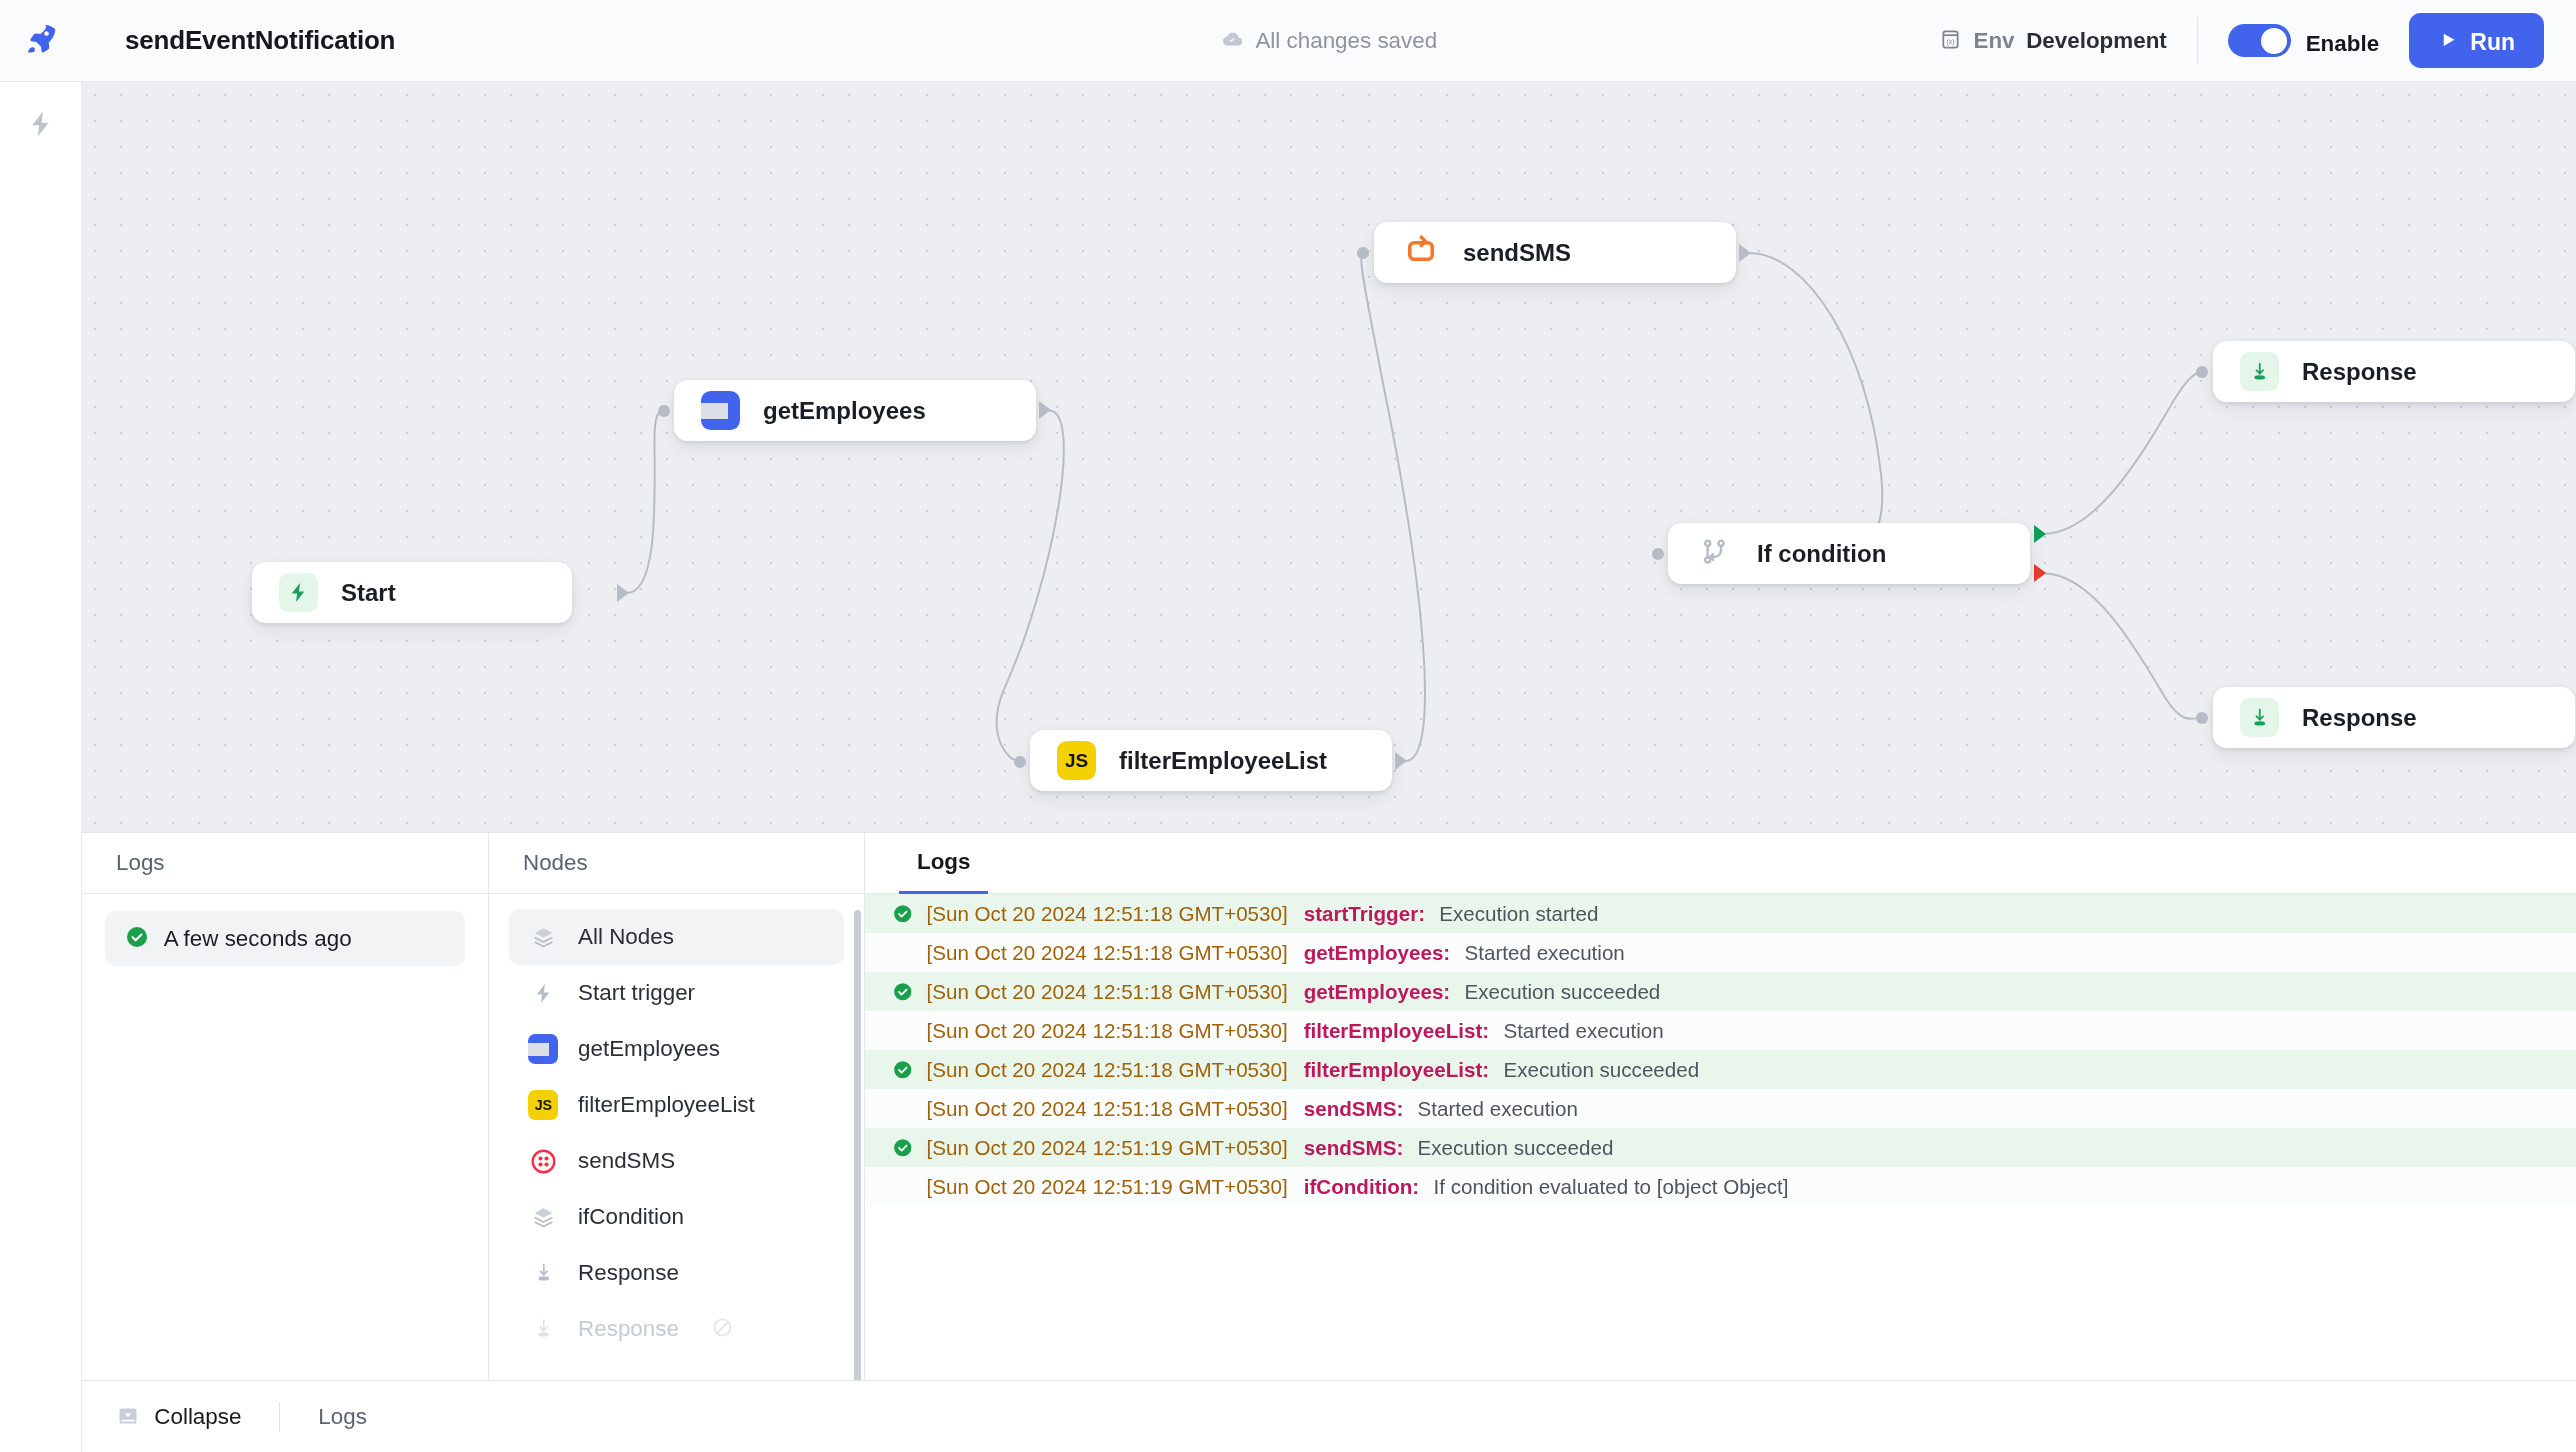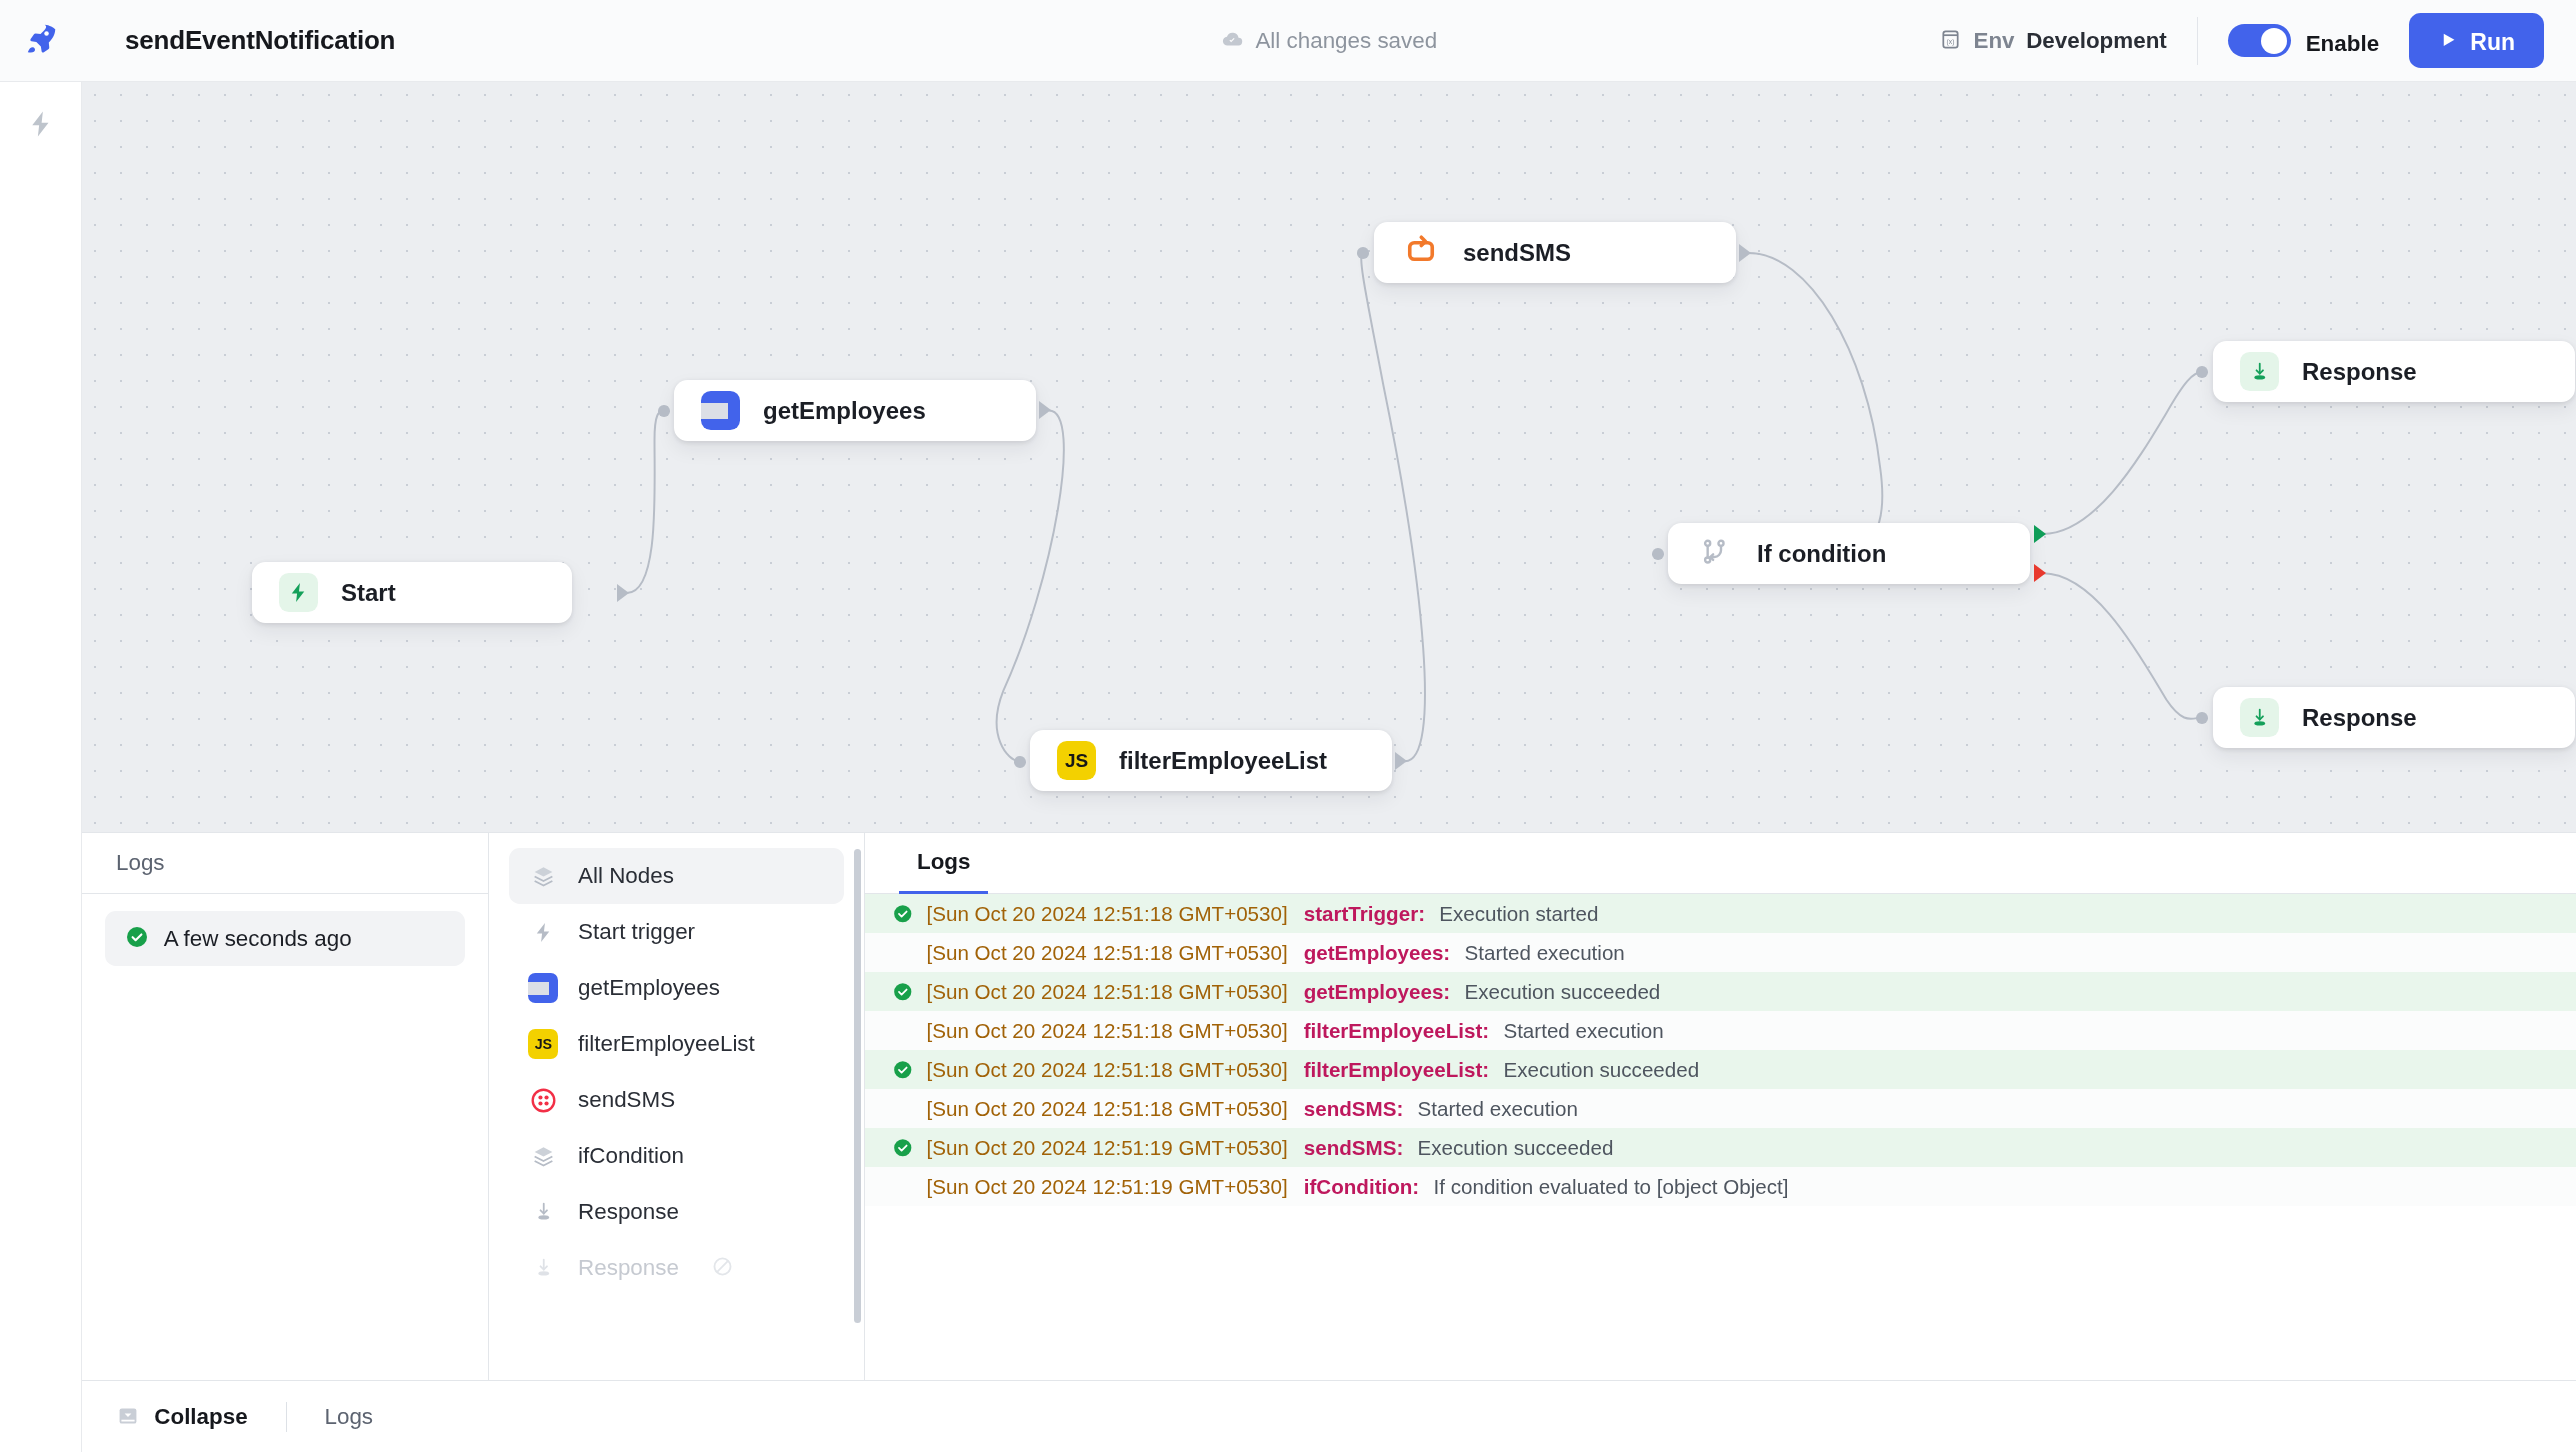--- a/index.html
+++ b/index.html
@@ -170,21 +170,21 @@
   .log-ts { color: #a16207; margin-right: 16px; }
   .log-node { color: #be185d; font-weight: 700; margin-right: 14.3px; }
   .log-msg { color: #4e555f; }
 
   .statusbar {
     height: 73px; flex: 0 0 73px;
     border-top: 0.9px solid #e3e6ea;
     display: flex; align-items: center; padding: 0 34px; gap: 0;
   }
   .collapse-btn { display: flex; align-items: center; gap: 14.3px; cursor: pointer; }
-  .collapse-text { font-size: 22.4px; font-weight: 700; color: #16181d; }
+  .collapse-text { font-size: 22.4px; font-weight: 400; color: #16181d; }
   .sb-divider { width: 0.9px; height: 30px; background: #dde1e6; margin: 0 38px; }
   .sb-logs { font-size: 22.4px; color: #5c6370; cursor: pointer; }
 </style>
 </head>
 <body>
 
 <div class="app">
 
   <div class="rail">
     <div class="rail-logo">
@@ -371,20 +371,23 @@
                     <circle cx="12" cy="12" r="10" fill="#18a04a"></circle>
                     <path d="M7.6 12.2 10.6 15.2 16.4 9.4" fill="none" stroke="#fff" stroke-width="2.1" stroke-linecap="round" stroke-linejoin="round"></path>
                   </svg>
               </span>
               <span class="log-item-text">A few seconds ago</span>
             </div>
           </div>
         </div>
 
         <div class="pane pane-nodes">
+          <div class="pane-head">
+            <span class="pane-head-title">Nodes</span>
+          </div>
           <div class="pane-body">
             <div class="node-list">
 
               <div class="node-row active">
                 <span class="node-row-icon">
                   <svg width="25" height="25" viewBox="0 0 24 24" fill="none" stroke="#b6bcc6" stroke-width="1.7" stroke-linejoin="round">
                     <path d="M12 3.2 20.5 7.6 12 12 3.5 7.6z" fill="#ccd1d8" stroke="none"></path>
                     <path d="M3.5 12 12 16.4 20.5 12"></path>
                       <path d="M3.5 16.3 12 20.7l8.5-4.4"></path>
                   </svg>

